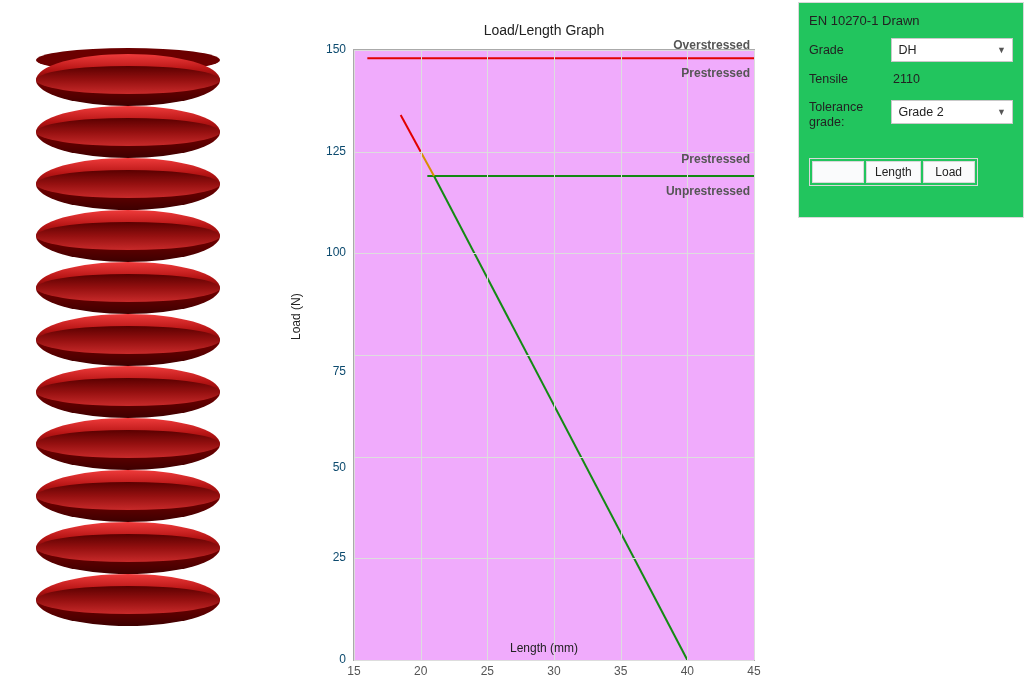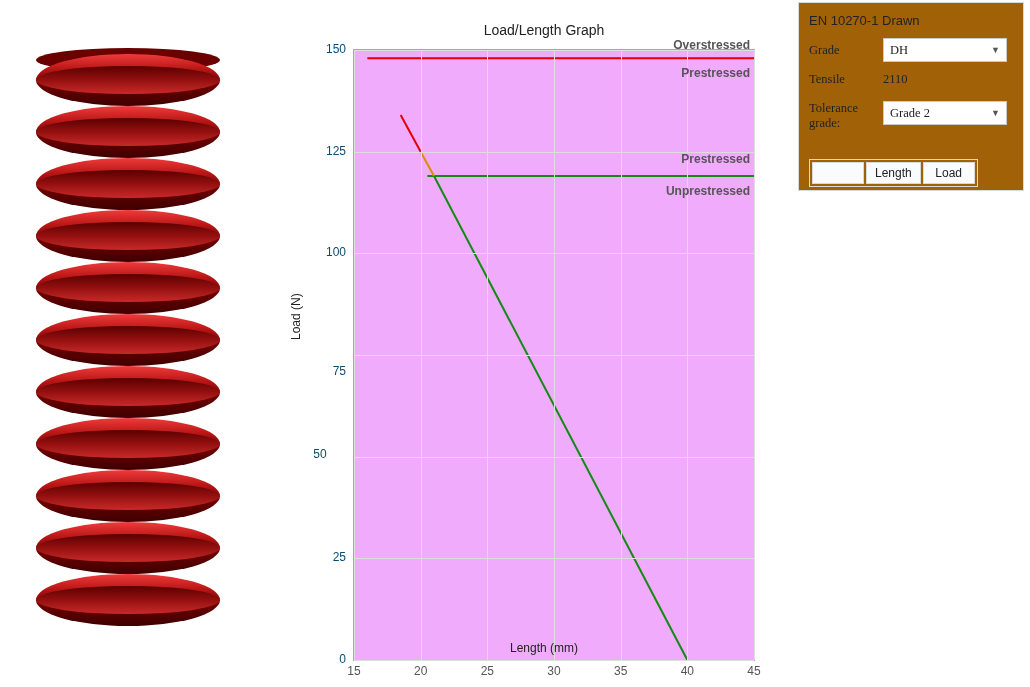--- a/index.html
+++ b/index.html
@@ -104,30 +104,29 @@
   }
 
   
   .side-pane {
     width: 226px;
     margin-left: 4px;
     padding-top: 2px;
   }
   .card {
     border: 1px solid #d9d9d9;
-    background: #a16207;
-    padding: 10px 10px 0 10px;
+    background: #22c55e;
+    padding: 10px 10px 28px 10px;
   }
   .card-title { font-size: 13px; margin-bottom: 10px; }
   .row {
     display: flex;
     align-items: center;
     margin-bottom: 10px;
-    gap: 2px;
-    font-family: Liberation Serif, serif;
+    gap: 12px;
   }
   .row label { width: 72px; font-size: 12.5px; }
   .value { font-size: 12.5px; }
   .dropdown {
     display: flex;
     align-items: center;
     justify-content: space-between;
     width: 110px;
     height: 22px;
     padding: 0 6px;
@@ -264,21 +263,21 @@
     <div class="x-label">Length (mm)</div>
   <div class="x-tick" style="left: 40px;">15</div>
       <div class="x-tick" style="left: 106.667px;">20</div>
       <div class="x-tick" style="left: 173.333px;">25</div>
       <div class="x-tick" style="left: 240px;">30</div>
       <div class="x-tick" style="left: 306.667px;">35</div>
       <div class="x-tick" style="left: 373.333px;">40</div>
       <div class="x-tick" style="left: 440px;">45</div>
       <div class="y-tick" style="top: 632px;">0</div>
       <div class="y-tick" style="top: 530.333px;">25</div>
-      <div class="y-tick" style="top: 427px; text-align: center;">50</div>
+      <div class="y-tick" style="top: 440px;">50</div>
       <div class="y-tick" style="top: 344px;">75</div>
       <div class="y-tick" style="top: 225.333px;">100</div>
       <div class="y-tick" style="top: 123.667px;">125</div>
       <div class="y-tick" style="top: 22px;">150</div>
     </div>
 
   <div class="side-pane">
     <div class="card">
       <div class="card-title">EN 10270-1 Drawn</div>
 

